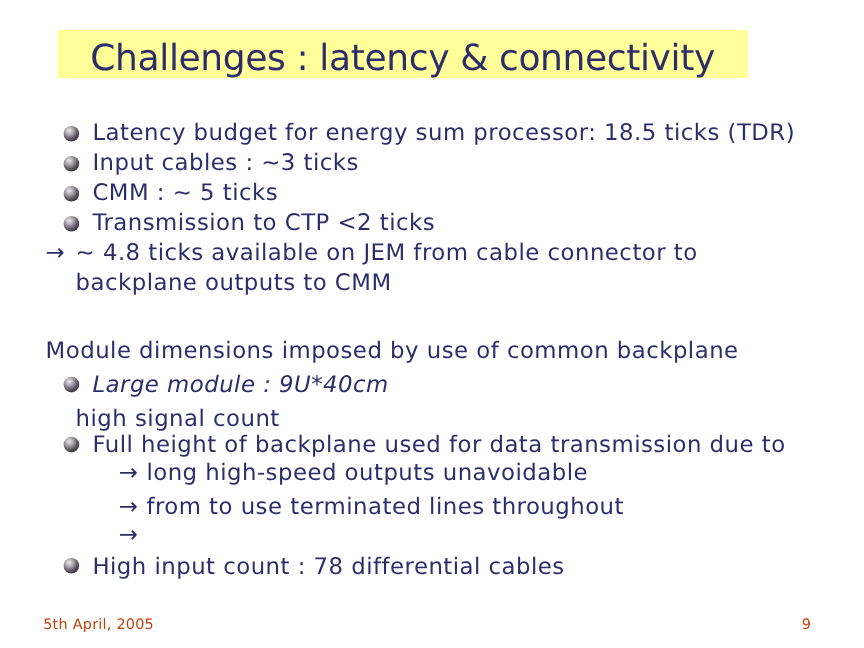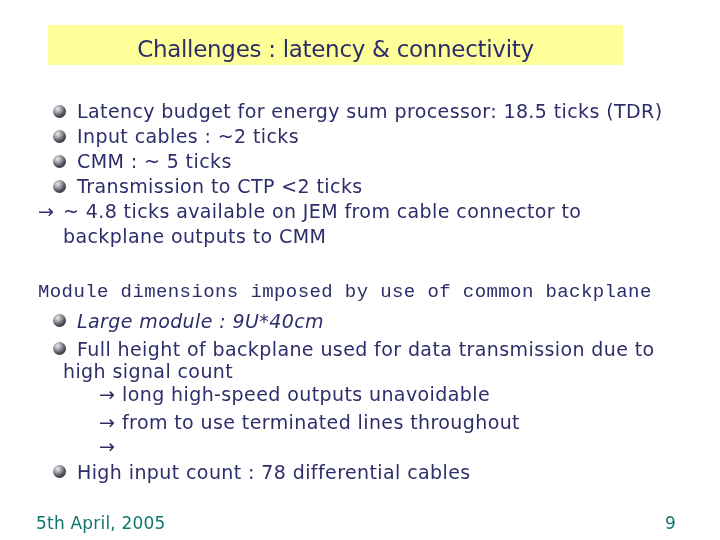--- a/index.html
+++ b/index.html
@@ -9,78 +9,78 @@
   }
   .slide{position:relative;width:720px;height:540px;background:#ffffff;}
 
   
   .banner{
     position:absolute;left:48px;top:25px;width:575px;height:40px;
     background:#ffff99;text-align:center;
   }
   .banner .title{
     display:block;margin-top:11px;line-height:26px;
-    font-size:23px;letter-spacing:-0.3px;color:#2d2d6b;
+    font-size:30px;letter-spacing:-0.3px;color:#2d2d6b;
   }
 
   
   .section{position:absolute;left:0;width:720px;}
   #section1{top:99px;}
   #section2{top:279px;}
   #section1 .row{height:25px;line-height:25px;}
   #section2 .row{height:26px;line-height:26px;}
   .row{position:relative;white-space:nowrap;font-size:19px;letter-spacing:0.4px;color:#2d2d6b;}
   .row .txt{display:block;}
 
   
   .t-b  .txt{margin-left:77px;}
   .t-a1 .txt{margin-left:63px;}
   .t-c  .txt{margin-left:63px;}
-  .t-h  .txt{margin-left:38px;font-family:Liberation Mono, monospace;}
+  .t-h  .txt{margin-left:38px;}
   .t-a2 .txt{margin-left:122px;}
 
   .bullet{
     position:absolute;left:53px;top:6px;width:13px;height:13px;border-radius:50%;
     background:radial-gradient(circle at 36% 30%, #ebebeb 0%, #a9a4ae 28%, #5d5862 55%, #2b2930 82%, #1d1c21 100%);
   }
   .arrow{position:absolute;top:0;color:#2d2d6b;}
   .t-a1 .arrow{left:38px;}
   .t-a2 .arrow{left:99px;}
 
   
   #section2 .row:nth-child(2){margin-top:3px;font-style:italic;}
   #section2 .row:nth-child(3){margin-top:2px;}
   #section2 .row:nth-child(4){margin-top:-4px;}
   #section2 .row:nth-child(5){margin-top:-3px;}
   #section2 .row:nth-child(6){margin-top:2px;}
   #section2 .row:nth-child(7){margin-top:-2px;}
 
   
-  .footer-item{position:absolute;top:513px;font-size:17px;color:#0f766e;letter-spacing:0.2px;}
+  .footer-item{position:absolute;top:513px;font-size:12px;color:#c2410c;letter-spacing:0.2px;}
   .footer-date{left:36px;}
   .footer-center{left:340px;width:200px;text-align:center;}
   .footer-page{left:600px;width:76px;text-align:right;}
 </style>
 </head>
 <body>
 
 <div class="slide">
 
   <div class="banner">
     <span class="title">Challenges : latency &amp; connectivity</span>
   </div>
 
   <div class="section" id="section1">
       <div class="row t-b">
         <span class="bullet"></span>
         <span class="txt">Latency budget for energy sum processor: 18.5 ticks (TDR)</span>
       </div>
       <div class="row t-b">
         <span class="bullet"></span>
-        <span class="txt">Input cables : ~2 ticks</span>
+        <span class="txt">Input cables : ~3 ticks</span>
       </div>
       <div class="row t-b">
         <span class="bullet"></span>
         <span class="txt">CMM : ~ 5 ticks</span>
       </div>
       <div class="row t-b">
         <span class="bullet"></span>
         <span class="txt">Transmission to CTP &lt;2 ticks</span>
       </div>
       <div class="row t-a1">
@@ -93,26 +93,26 @@
     </div>
 
   <div class="section" id="section2">
       <div class="row t-h">
         <span class="txt">Module dimensions imposed by use of common backplane</span>
       </div>
       <div class="row t-b">
         <span class="bullet"></span>
         <span class="txt">Large module : 9U*40cm</span>
       </div>
+      <div class="row t-c">
+        <span class="txt">high signal count</span>
+      </div>
       <div class="row t-b">
         <span class="bullet"></span>
         <span class="txt">Full height of backplane used for data transmission due to</span>
-      </div>
-      <div class="row t-c">
-        <span class="txt">high signal count</span>
       </div>
       <div class="row t-a2">
         <span class="arrow">→</span>
         <span class="txt">long high-speed outputs unavoidable</span>
       </div>
       <div class="row t-a2">
         <span class="arrow">→</span>
         <span class="txt">from to use terminated lines throughout</span>
       </div>
       <div class="row t-a2">

